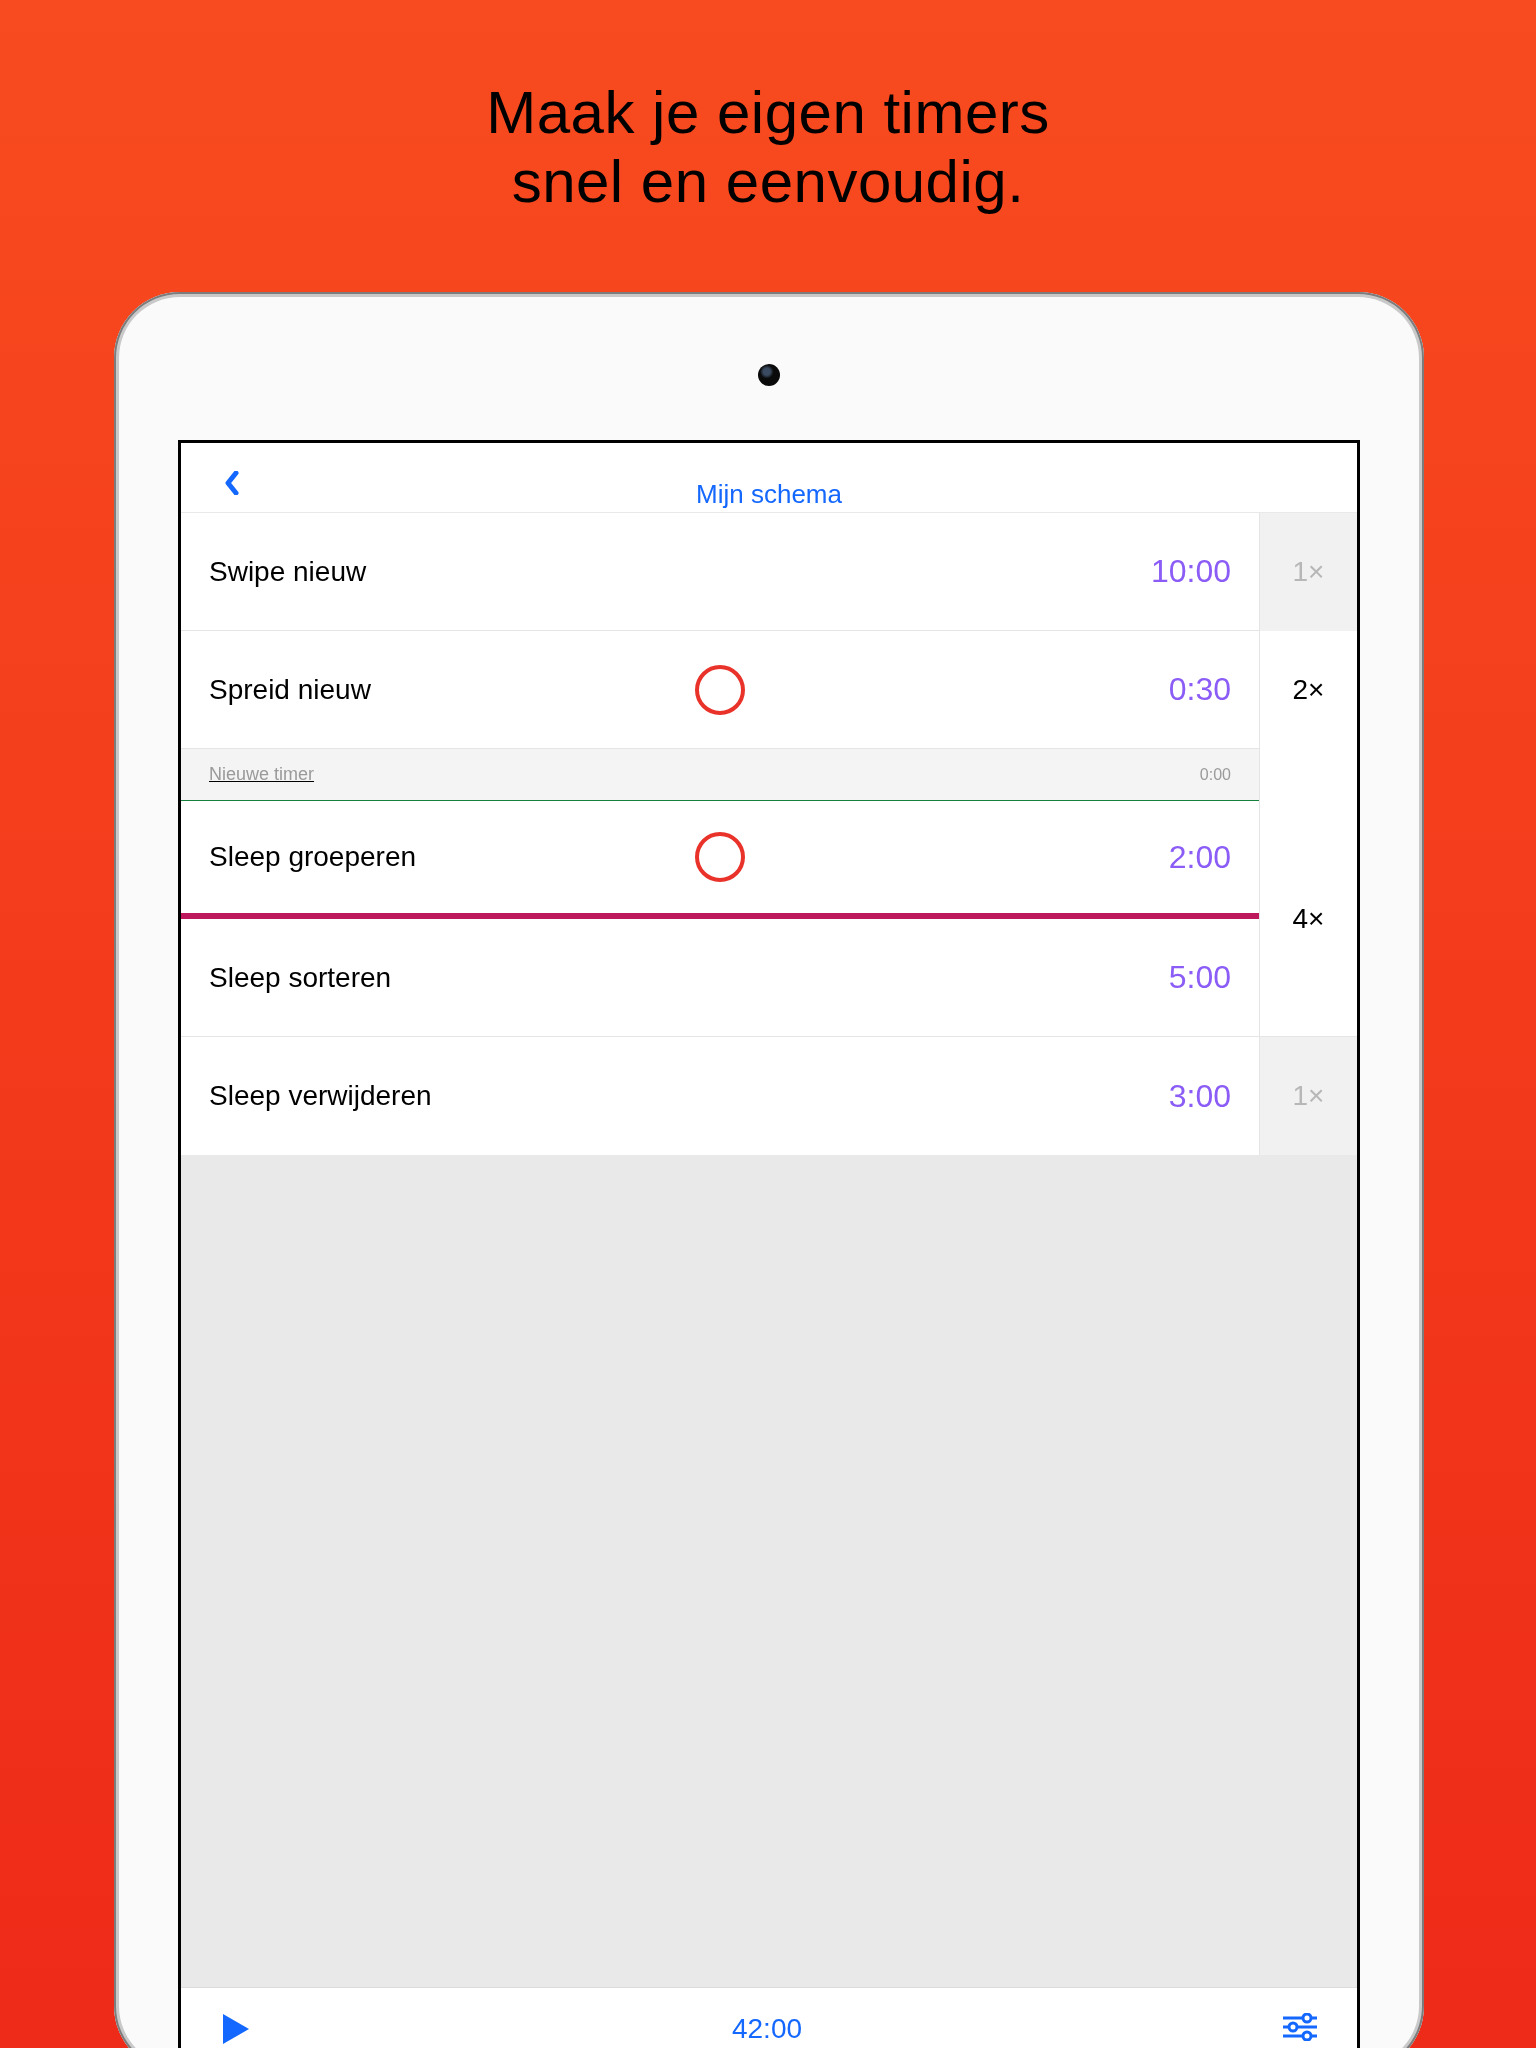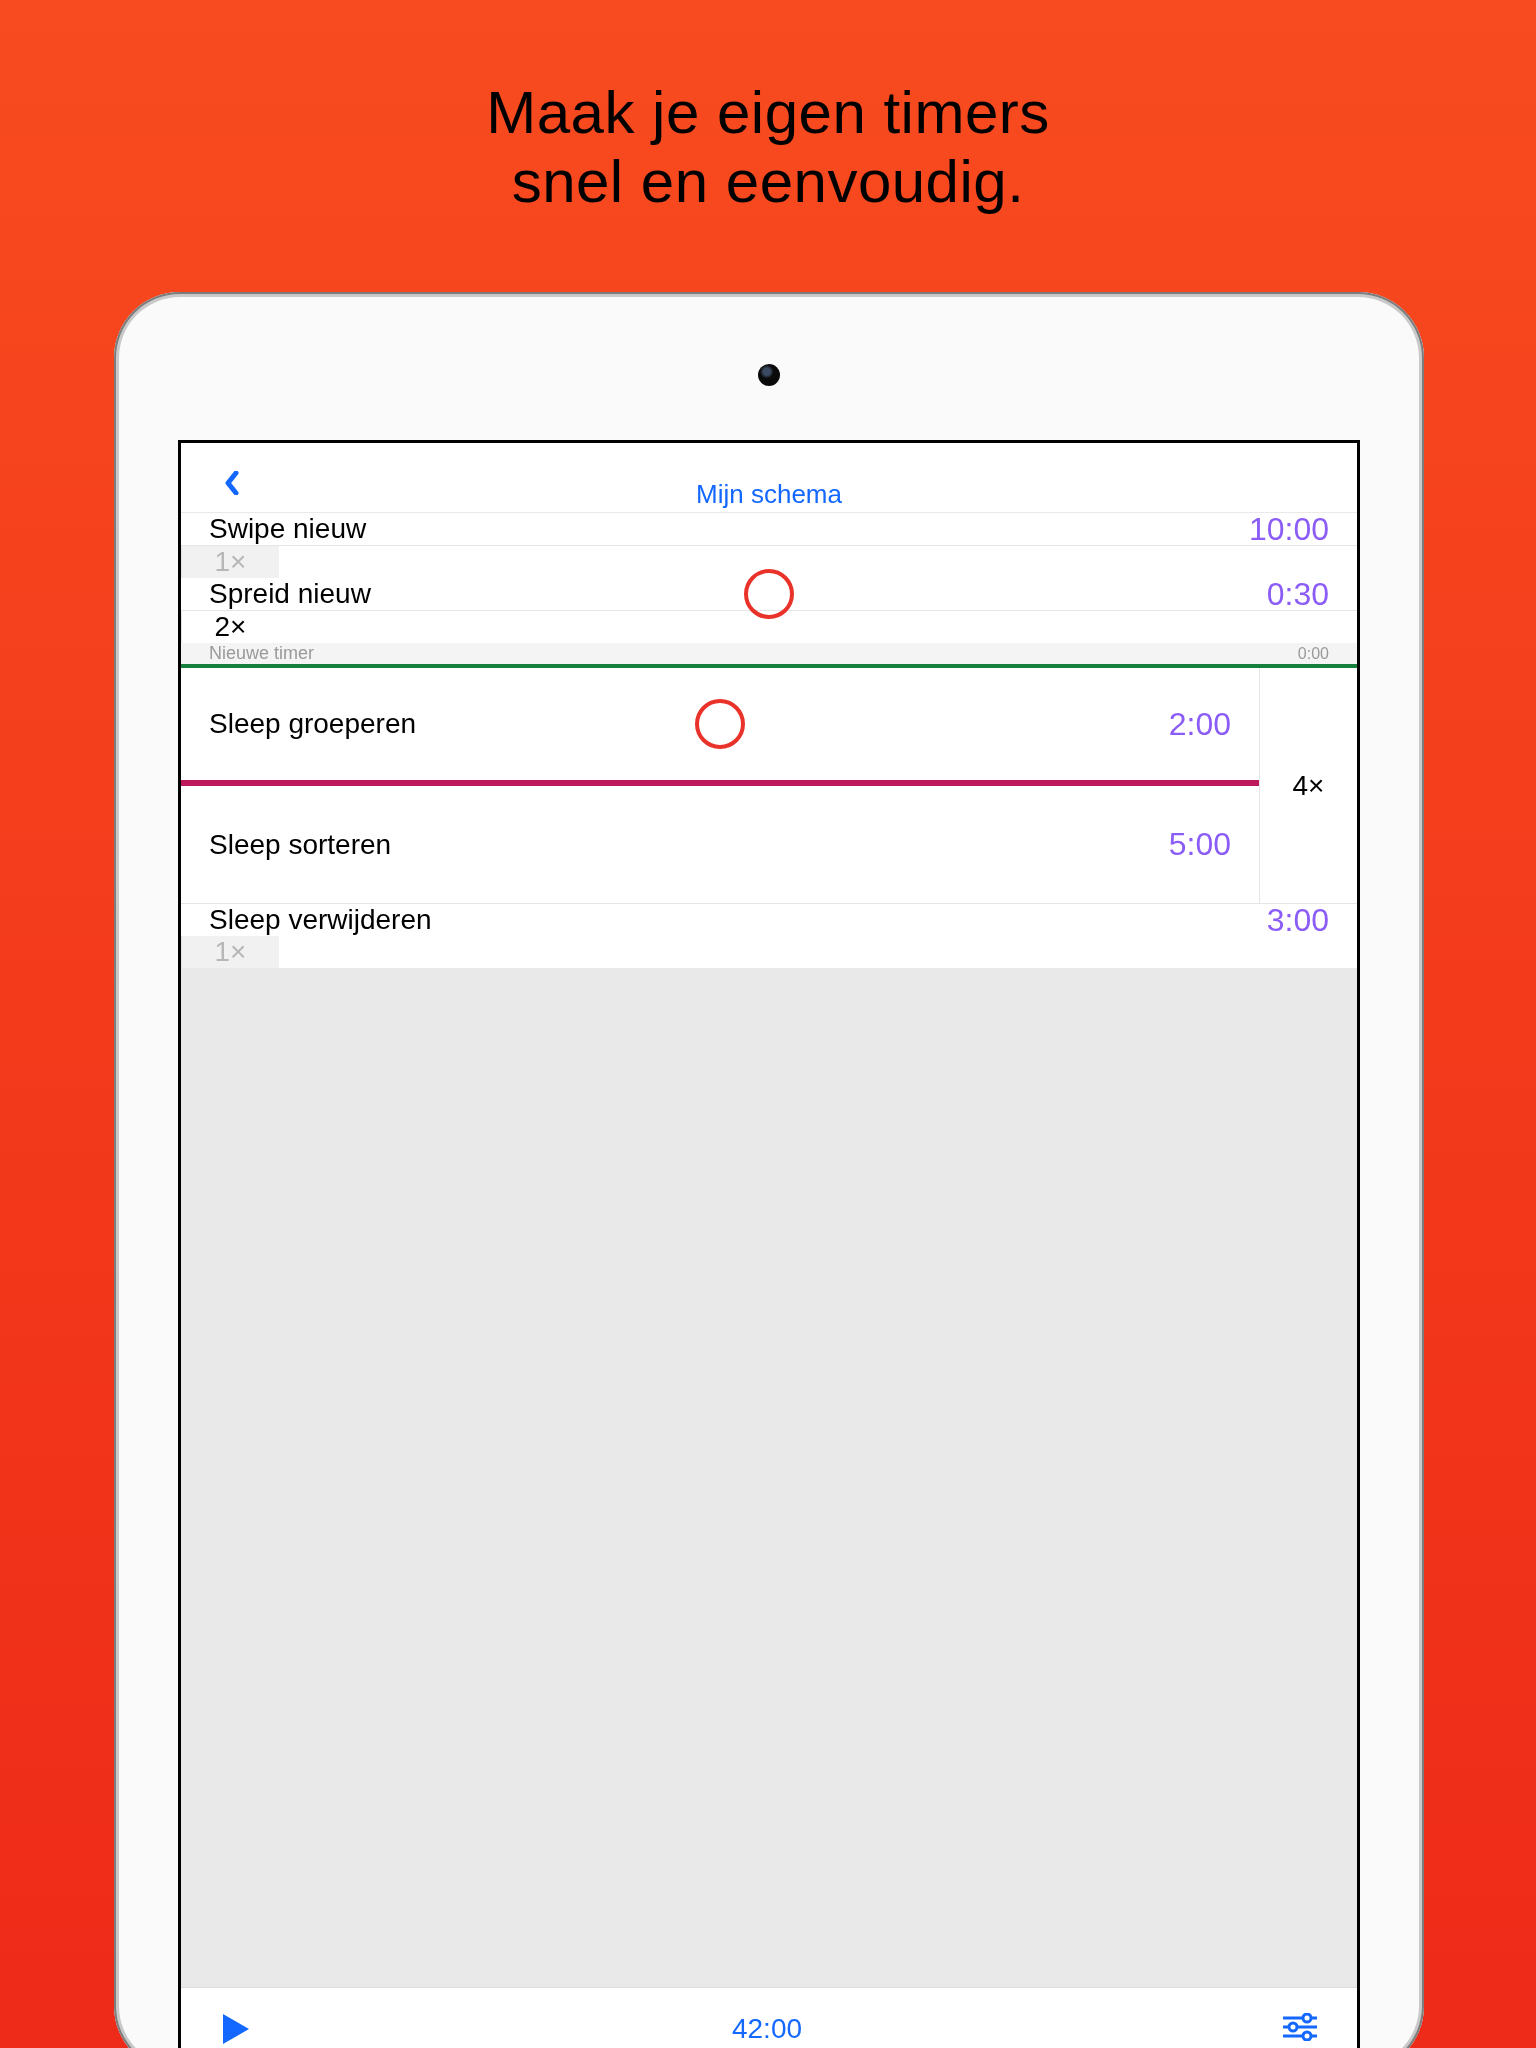--- a/index.html
+++ b/index.html
@@ -77,21 +77,20 @@
     font-weight: 400;
   }
 
   .list {
     background: #e9e9e9;
   }
   .row {
     display: flex;
     align-items: stretch;
     background: #fff;
-    flex-direction: column;
   }
   .cell-main {
     flex: 1;
     display: flex;
     align-items: center;
     position: relative;
     padding: 0 28px;
     border-bottom: 1px solid #e5e5e5;
   }
   .cell-name {
@@ -114,21 +113,21 @@
   }
   .mult-dim { color: #b7b7b7; background: #f1f1f1; }
   .mult-act { color: #000; background: #fff; }
   .mult-placeholder { width: 98px; background: #fff; border-left: 1px solid #e5e5e5; }
 
   .row.h-lg .cell-main { height: 118px; }
   .row.h-sm .cell-main { height: 52px; }
   .row.h-sm .cell-name { font-size: 18px; color: #9a9a9a; }
   .row.h-sm .cell-time { font-size: 16px; color: #9a9a9a; margin-left: 40px; }
   .row.h-sm { background: #f4f4f4; }
-  .row.h-sm .cell-main { border-bottom: 4px solid #15803d; }
+  .row.h-sm .cell-main { border-bottom: 1px solid #15803d; text-decoration: underline; }
   .row.h-sm .mult-placeholder { background: #fff; }
 
   .red-circle {
     position: absolute;
     left: 50%;
     transform: translateX(-50%);
     width: 50px; height: 50px;
     border: 4px solid #e9332a;
     border-radius: 50%;
   }

